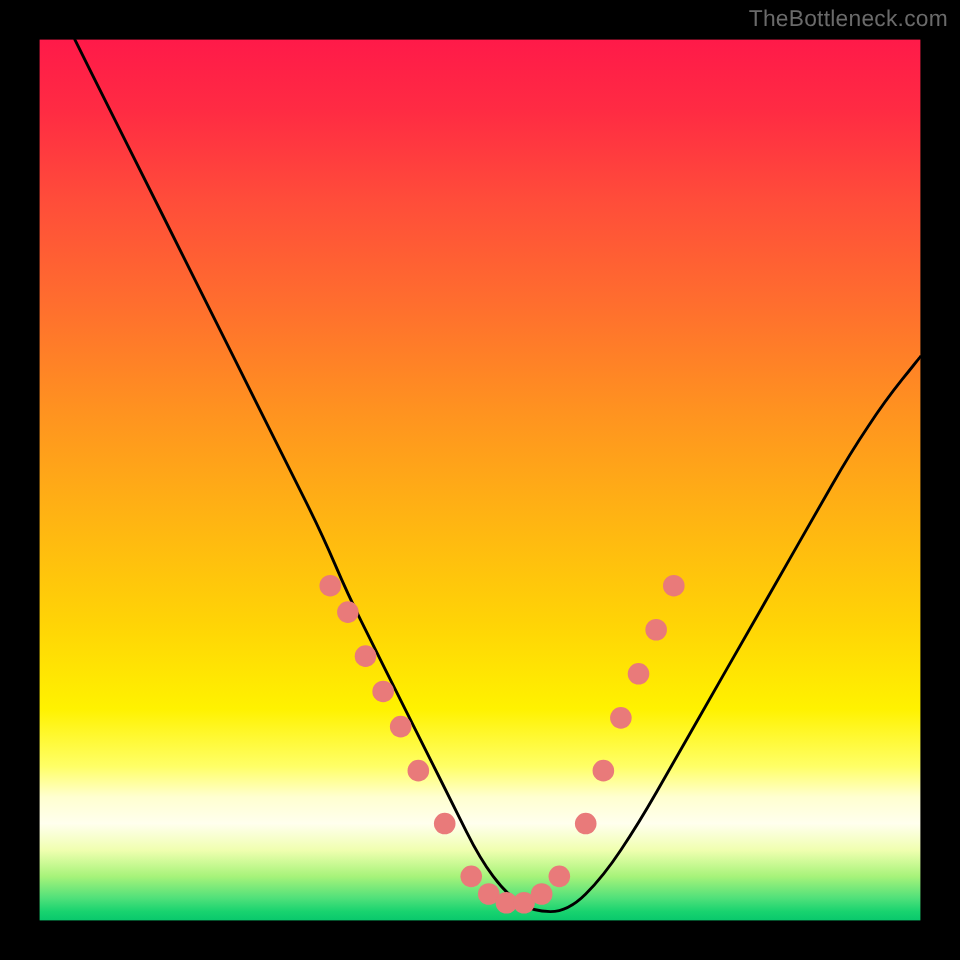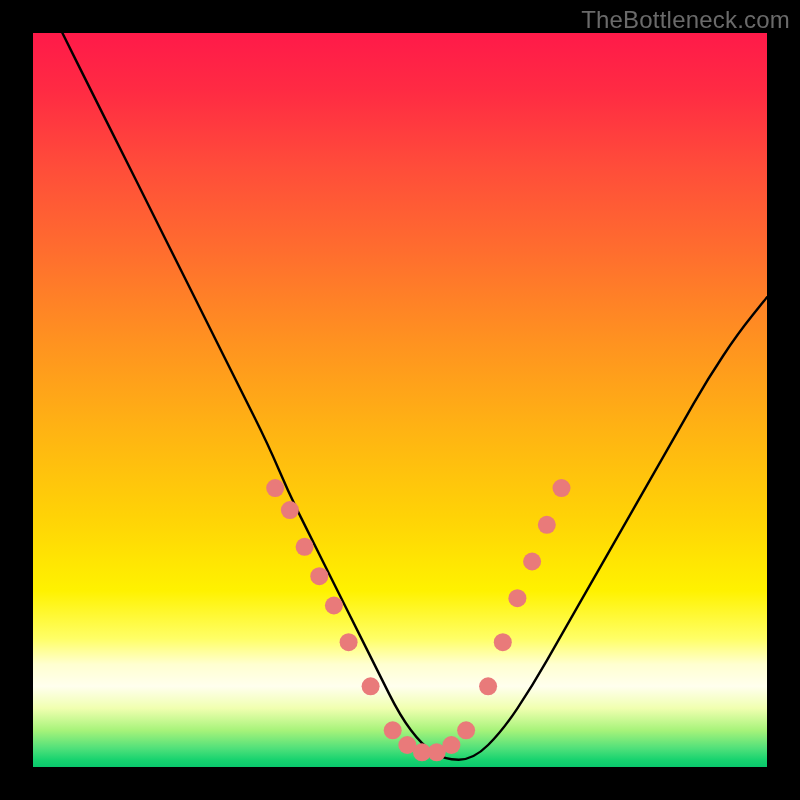--- a/index.html
+++ b/index.html
@@ -42,21 +42,21 @@
       #4fe07a 97.5%,
       #18d36f 99%,
       #09c86c 100%
     );
   }
   .watermark {
     position: absolute;
     top: 6px;
     right: 10px;
     color: #6a6a6a;
-    font-size: 24px;
+    font-size: 19px;
     letter-spacing: 0.2px;
     font-weight: 400;
     user-select: none;
   }
   svg.curve {
     position: absolute;
     left: 0;
     top: 0;
     width: 734px;
     height: 734px;

